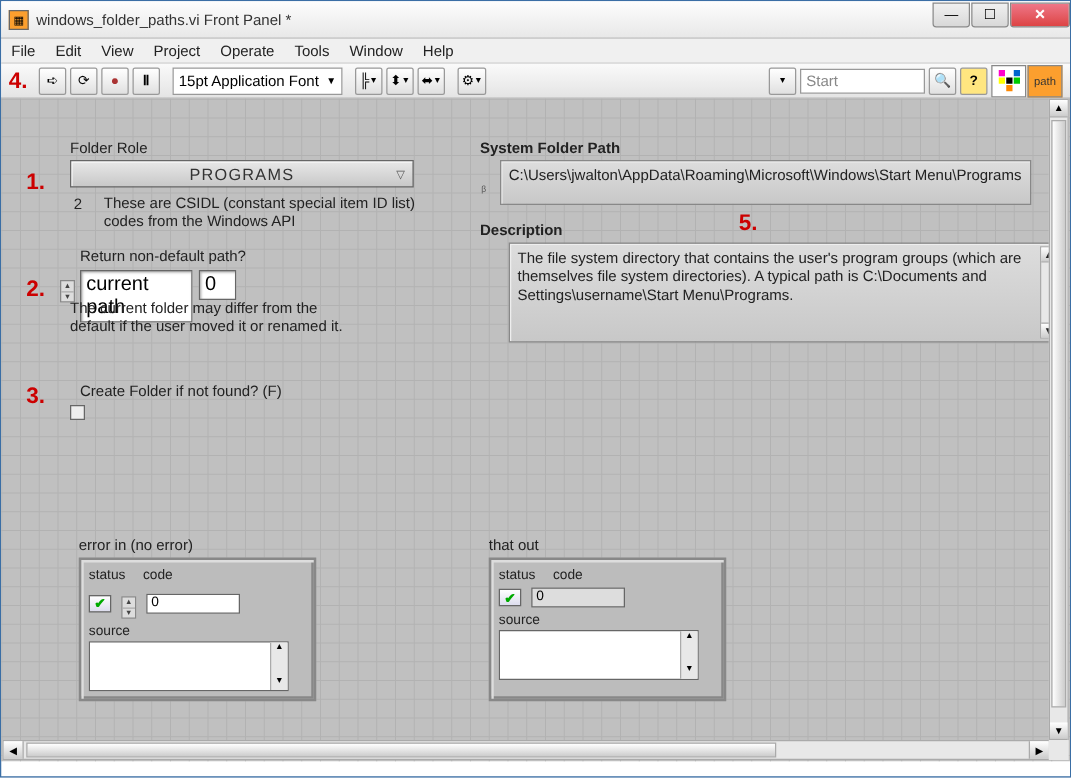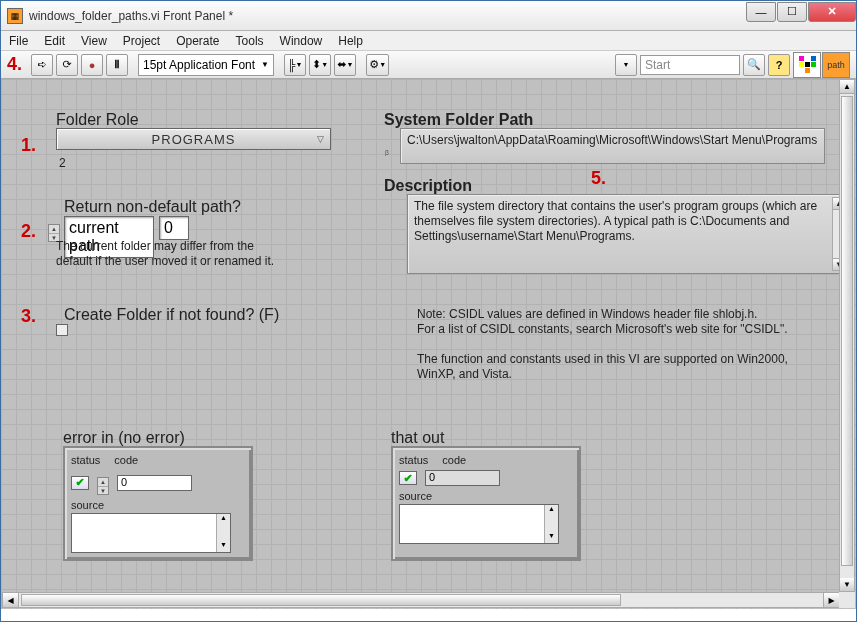--- a/index.html
+++ b/index.html
@@ -30,21 +30,21 @@
   .pc { width: 5px; height: 5px;}
   
   
   .work { position: relative; height: 530px; overflow: hidden; background: #c0c0c0;
     background-image: linear-gradient(#b2b2b2 1px, transparent 1px), linear-gradient(90deg, #b2b2b2 1px, transparent 1px);
     background-size: 15px 15px;
   }
   
   .ann { position: absolute; color: #c00; font-weight: bold; font-size: 18px; font-family: Arial, sans-serif;}
   
-  .section-label { font-size: 16px; color: #222; position: absolute; }
+  .section-label { font-size: 12px; color: #222; position: absolute; }
   
   .ring-ctrl { background: linear-gradient(#e8e8e8, #c8c8c8); border: 1px solid #666; height: 22px; display: flex; align-items: center; justify-content: center; position: absolute; font-size: 13px; color: #333; box-shadow: inset 1px 1px 0 #fff; letter-spacing: 1px;}
   .ring-arrow { position: absolute; right: 5px; font-size: 9px; color: #555;}
   
   .small-num { font-size: 12px; position: absolute; color: #222; }
   .desc-text { font-size: 12px; position: absolute; color: #222; line-height: 1.25;}
   
   .spinner { width: 12px; height: 18px; border: 1px solid #888; background: #ddd; display: inline-flex; flex-direction: column;}
   .spinner div { flex: 1; display: flex; align-items: center; justify-content: center; font-size: 6px; color: #444; border-bottom: 1px solid #aaa;}
   .spinner div:last-child { border-bottom: none;}
@@ -158,20 +158,21 @@
     <div class="ann" style="left:20px;top:142px">2.</div>
     <div class="ann" style="left:20px;top:227px">3.</div>
     <div class="ann" style="left:590px;top:89px">5.</div>
 
     <div class="section-label" style="left:55px;top:32px">Folder Role</div>
     <div class="ring-ctrl" style="left:55px;top:49px;width:275px">
       <span>PROGRAMS</span>
       <span class="ring-arrow">▽</span>
     </div>
     <div class="small-num" style="left:58px;top:77px">2</div>
+    <div class="desc-text" style="left:82px;top:76px;width:250px">These are CSIDL (constant special item ID list) codes from the Windows API</div>
 
     <div class="section-label" style="left:63px;top:119px">Return non-default path?</div>
     <div style="position:absolute;left:47px;top:138px">
       <div class="spinner">
           <div>▲</div>
           <div>▼</div>
         </div>
     </div>
     <div class="text-field" style="left:63px;top:137px;width:90px">current path</div>
     <div class="text-field" style="left:158px;top:137px;width:30px">0</div>
@@ -188,24 +189,20 @@
 
     <div class="section-label" style="left:383px;top:98px;font-weight:bold">Description</div>
     <div class="multiline-box" style="left:383px;top:115px;width:442px;height:80px">
       <span>The file system directory that contains the user's program groups (which are themselves file system directories). A typical path is C:\Documents and Settings\username\Start Menu\Programs.</span>
       <div class="scroll-vert">
         <div class="sbtn">▲</div>
         <div class="sbtn">▼</div>
       </div>
     </div>
 
-    <div class="desc-text" style="left:416px;top:228px;width:395px;white-space:pre-line">Note:  CSIDL values are defined in Windows header file shlobj.h.
-For a list of CSIDL constants, search Microsoft's web site for "CSIDL".
-
-The function and constants used in this VI are supported on Win2000, WinXP, and Vista.</div>
 
     <div class="section-label" style="left:62px;top:350px">error in (no error)</div>
     <div class="err-cluster" style="left:62px;top:367px;width:190px;height:115px">
       <div class="err-row">
         <span class="err-label">status</span>
         <span class="err-label" style="margin-left:6px">code</span>
       </div>
       <div class="err-row">
         <div class="status-led">
             <span class="check-mark">✔</span>

